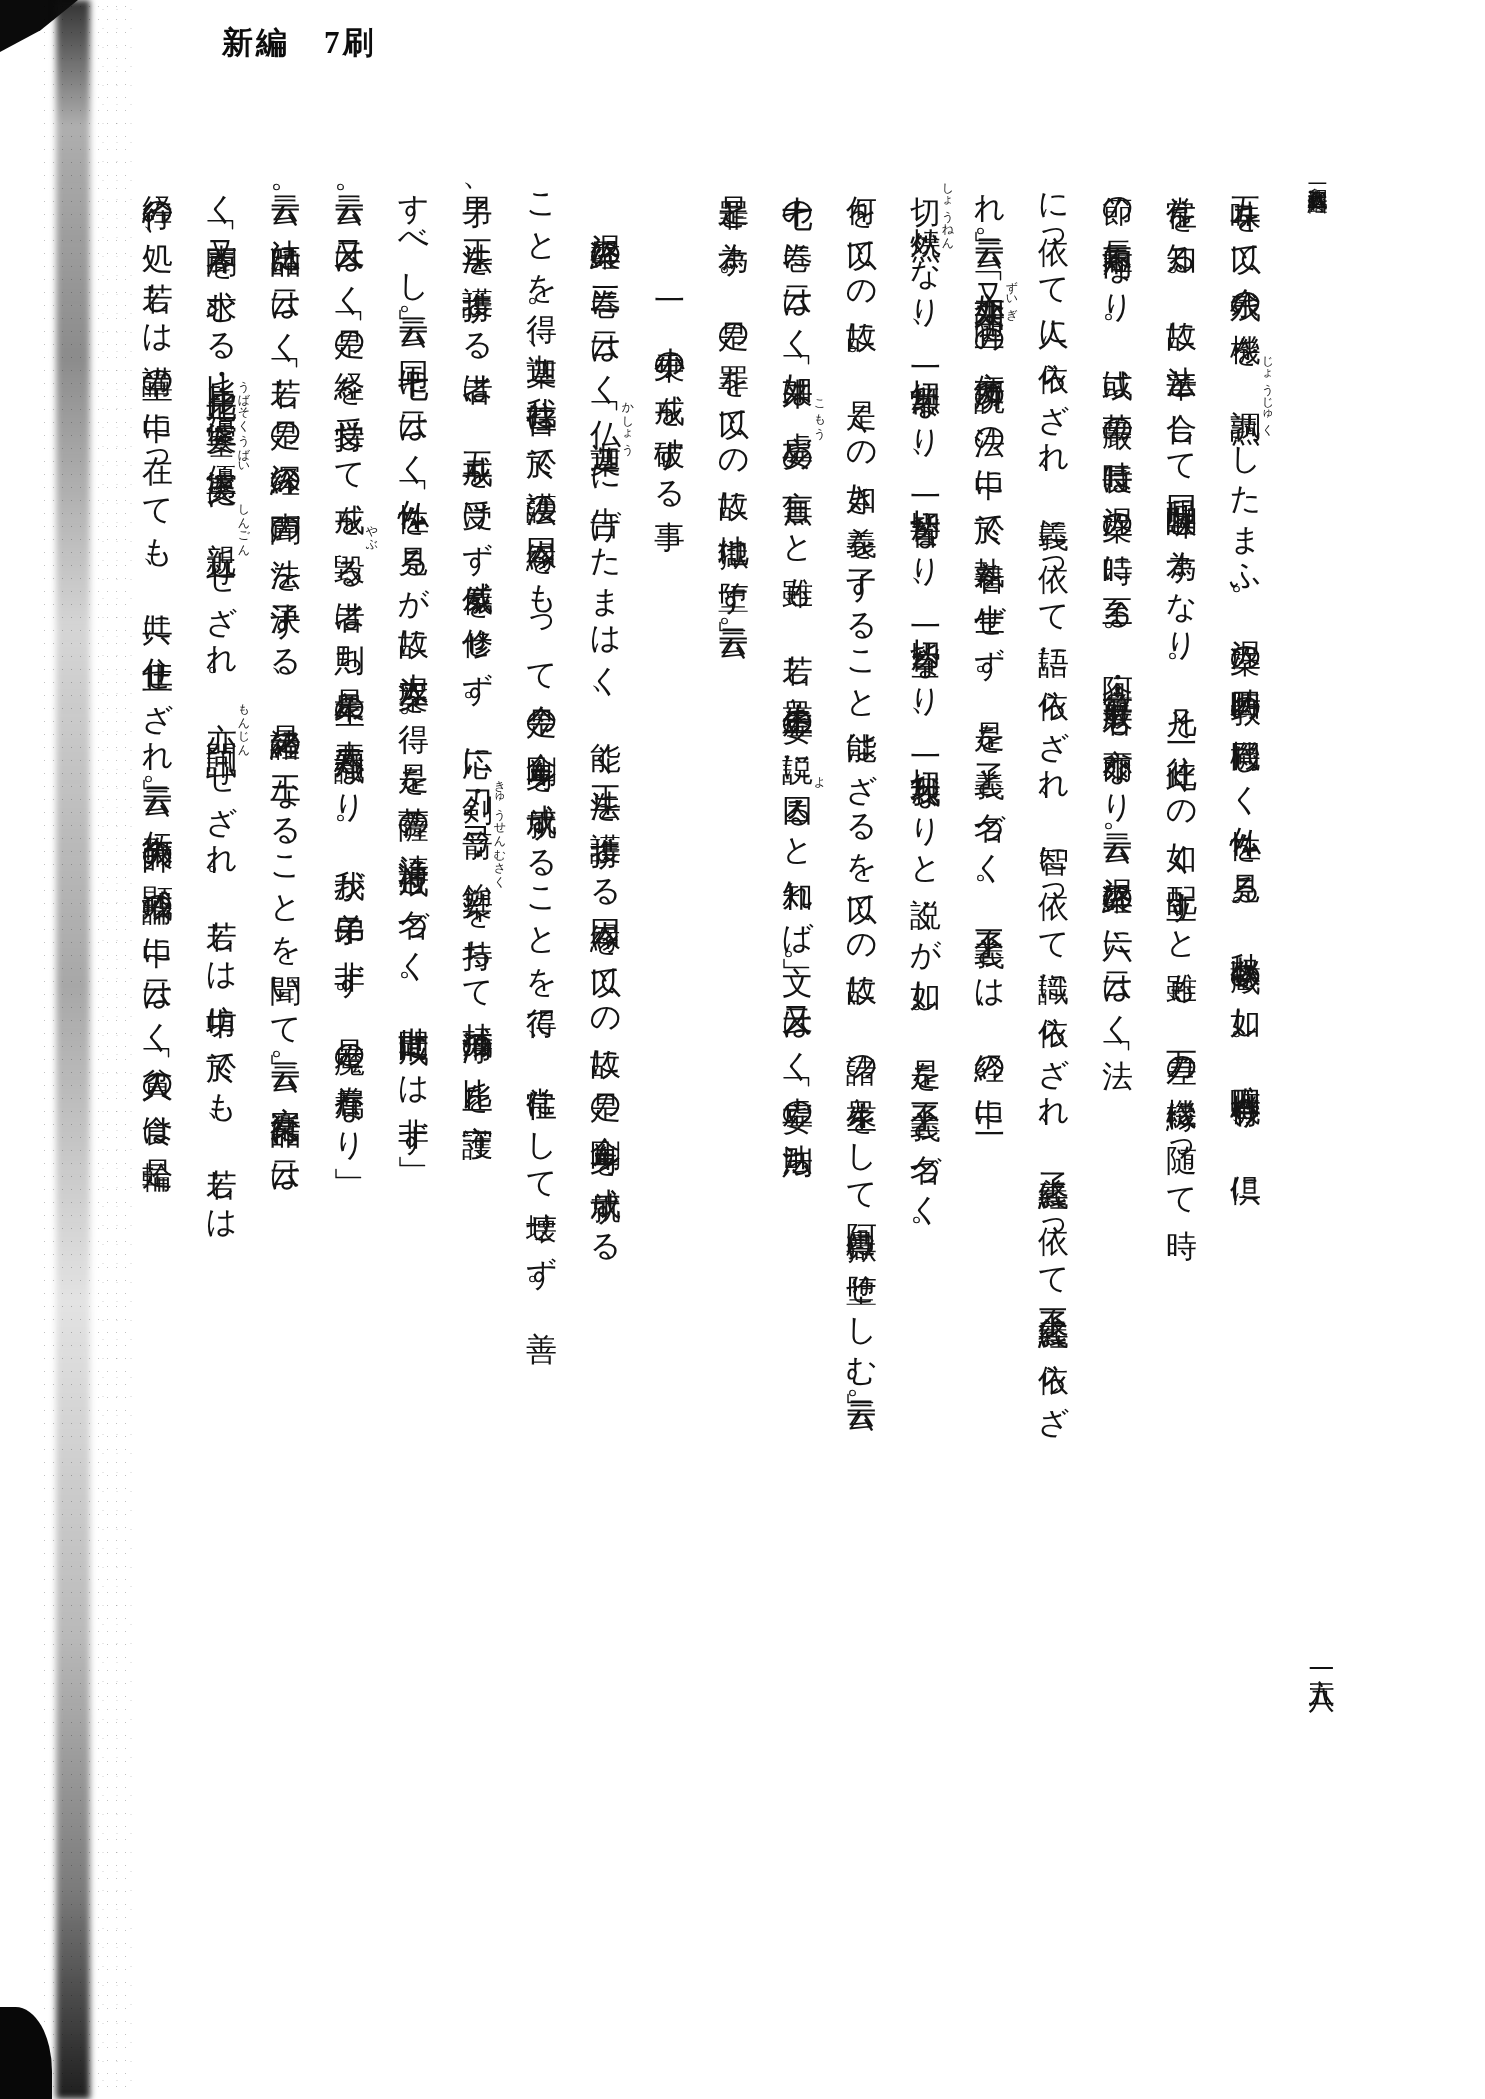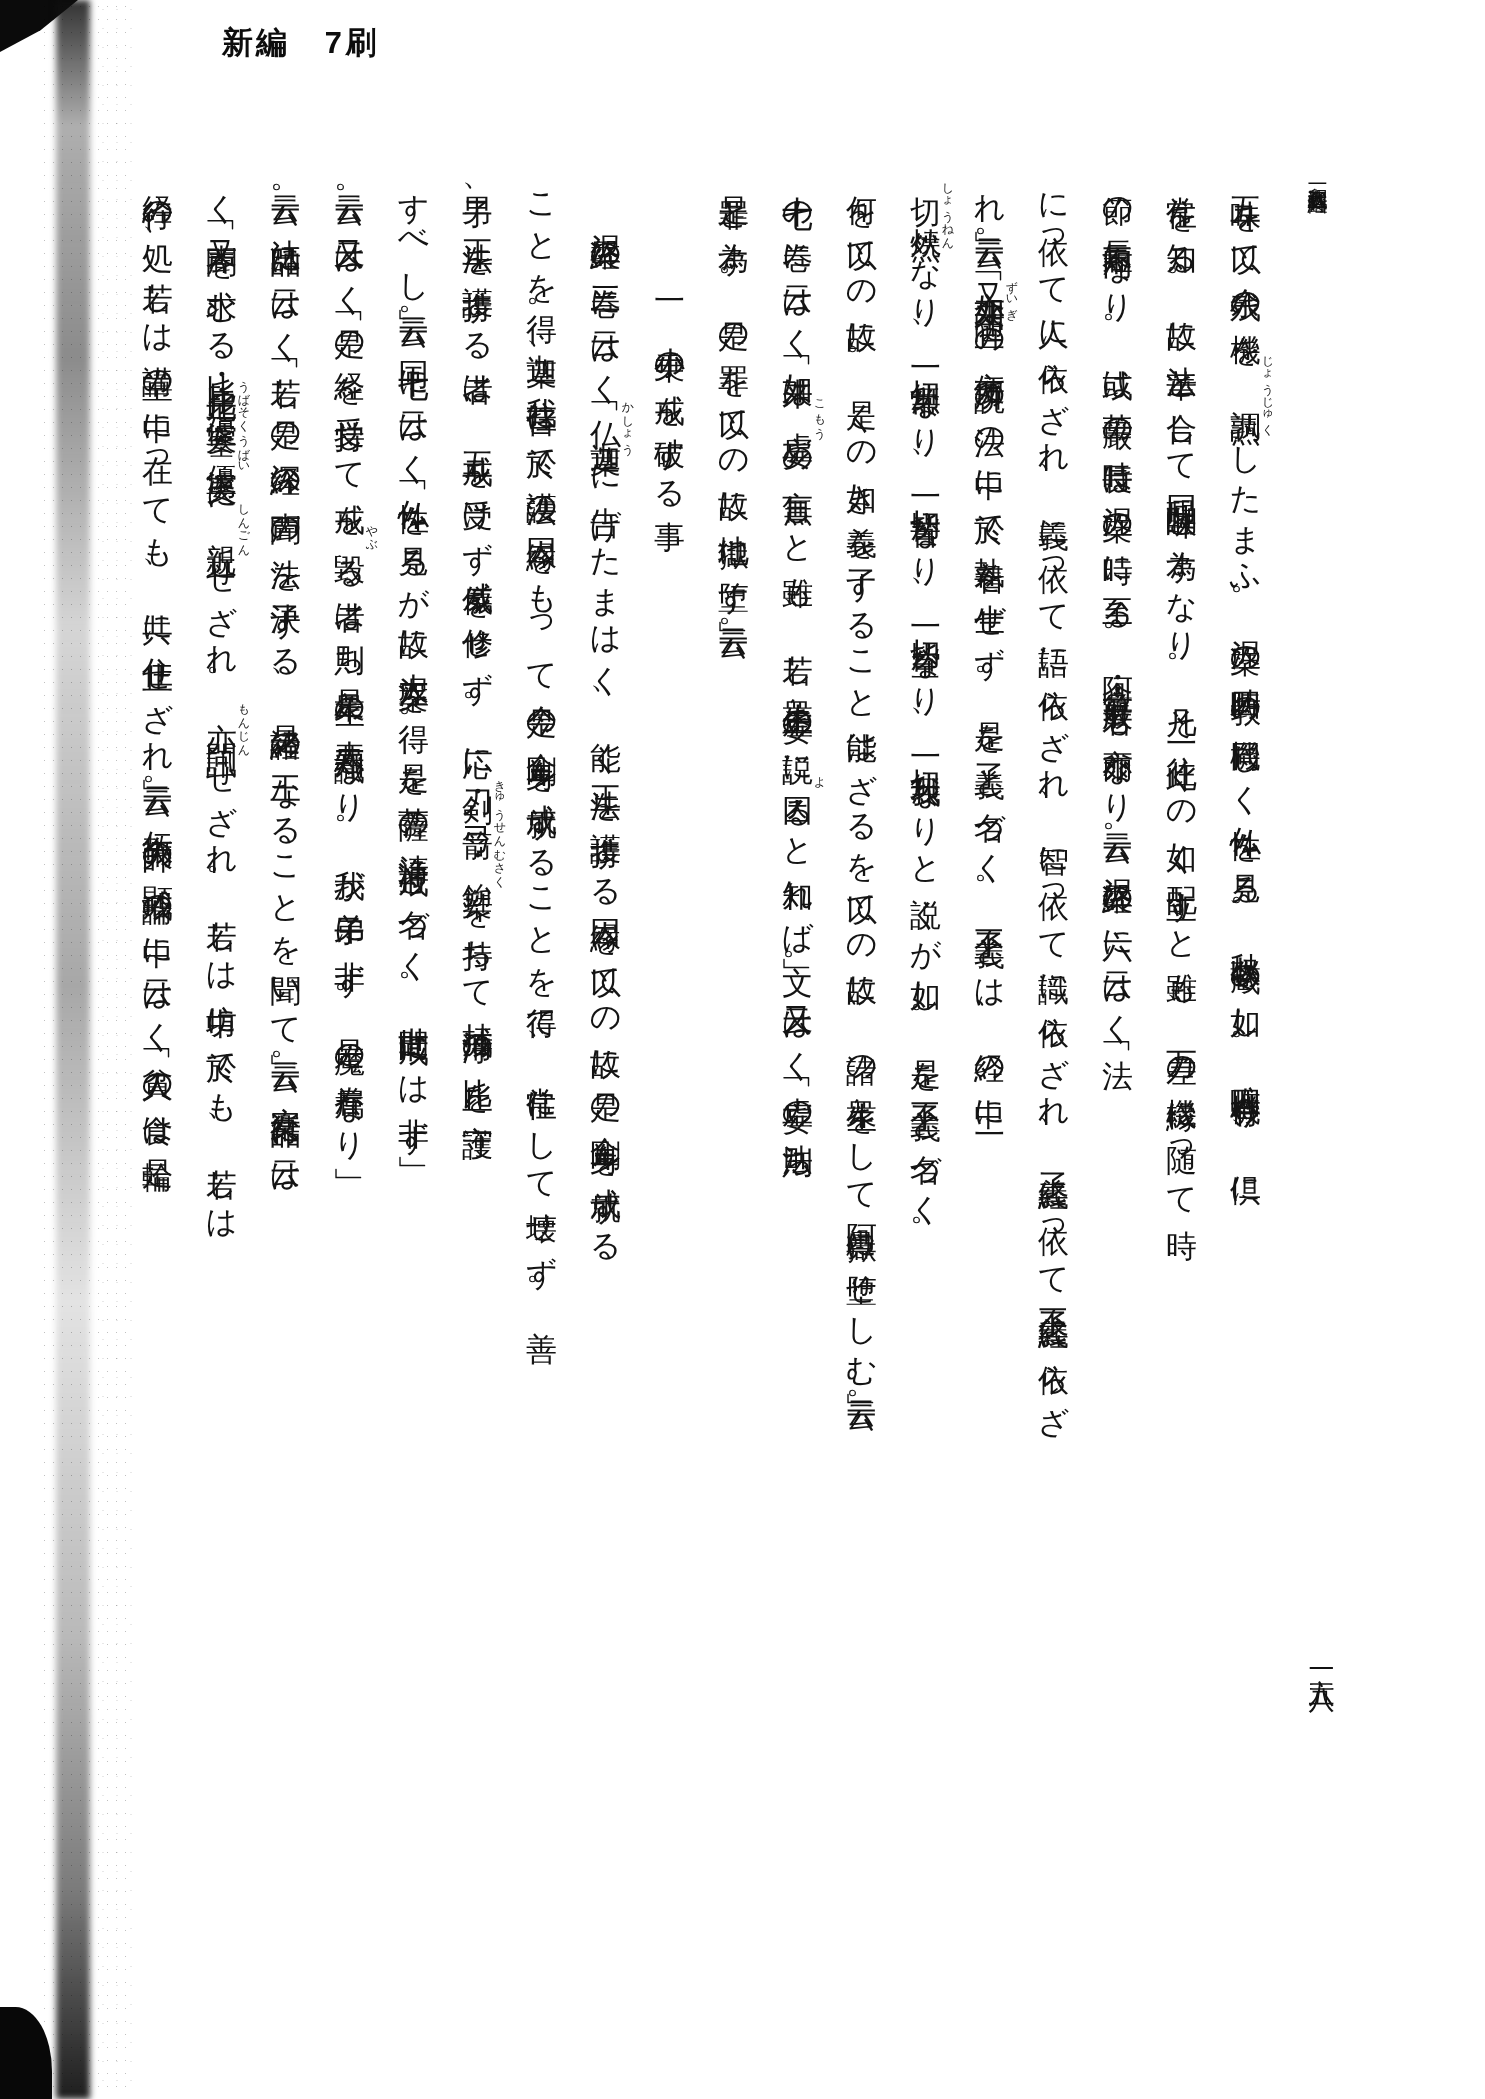--- a/index.html
+++ b/index.html
@@ -24,21 +24,21 @@
     filter:blur(3px);}
   .speckle{position:absolute;left:40px;top:0;width:92px;height:100%;opacity:.45;
     background-image:radial-gradient(circle,rgba(0,0,0,.55) 0 .8px,transparent .9px);
     background-size:9px 13px;}
   .speckle2{position:absolute;left:96px;top:0;width:40px;height:100%;opacity:.18;
     background-image:radial-gradient(circle,rgba(0,0,0,.5) 0 .7px,transparent .8px);
     background-size:14px 19px;}
   
   .stamp{
     position:absolute;left:222px;top:22px;
-    font-family:Liberation Mono, monospace;
+    font-family:Liberation Serif, serif;
     font-weight:bold;font-size:31px;letter-spacing:3px;color:#0d0d0d;
     white-space:nowrap;
     text-align:center;
   }
   
   .vtx{writing-mode:vertical-rl;text-orientation:upright;white-space:nowrap;}
   
   .doc-title{
     position:absolute;left:1296px;top:172px;height:200px;width:44px;
     font-size:20px;letter-spacing:1px;line-height:44px;color:#111;

